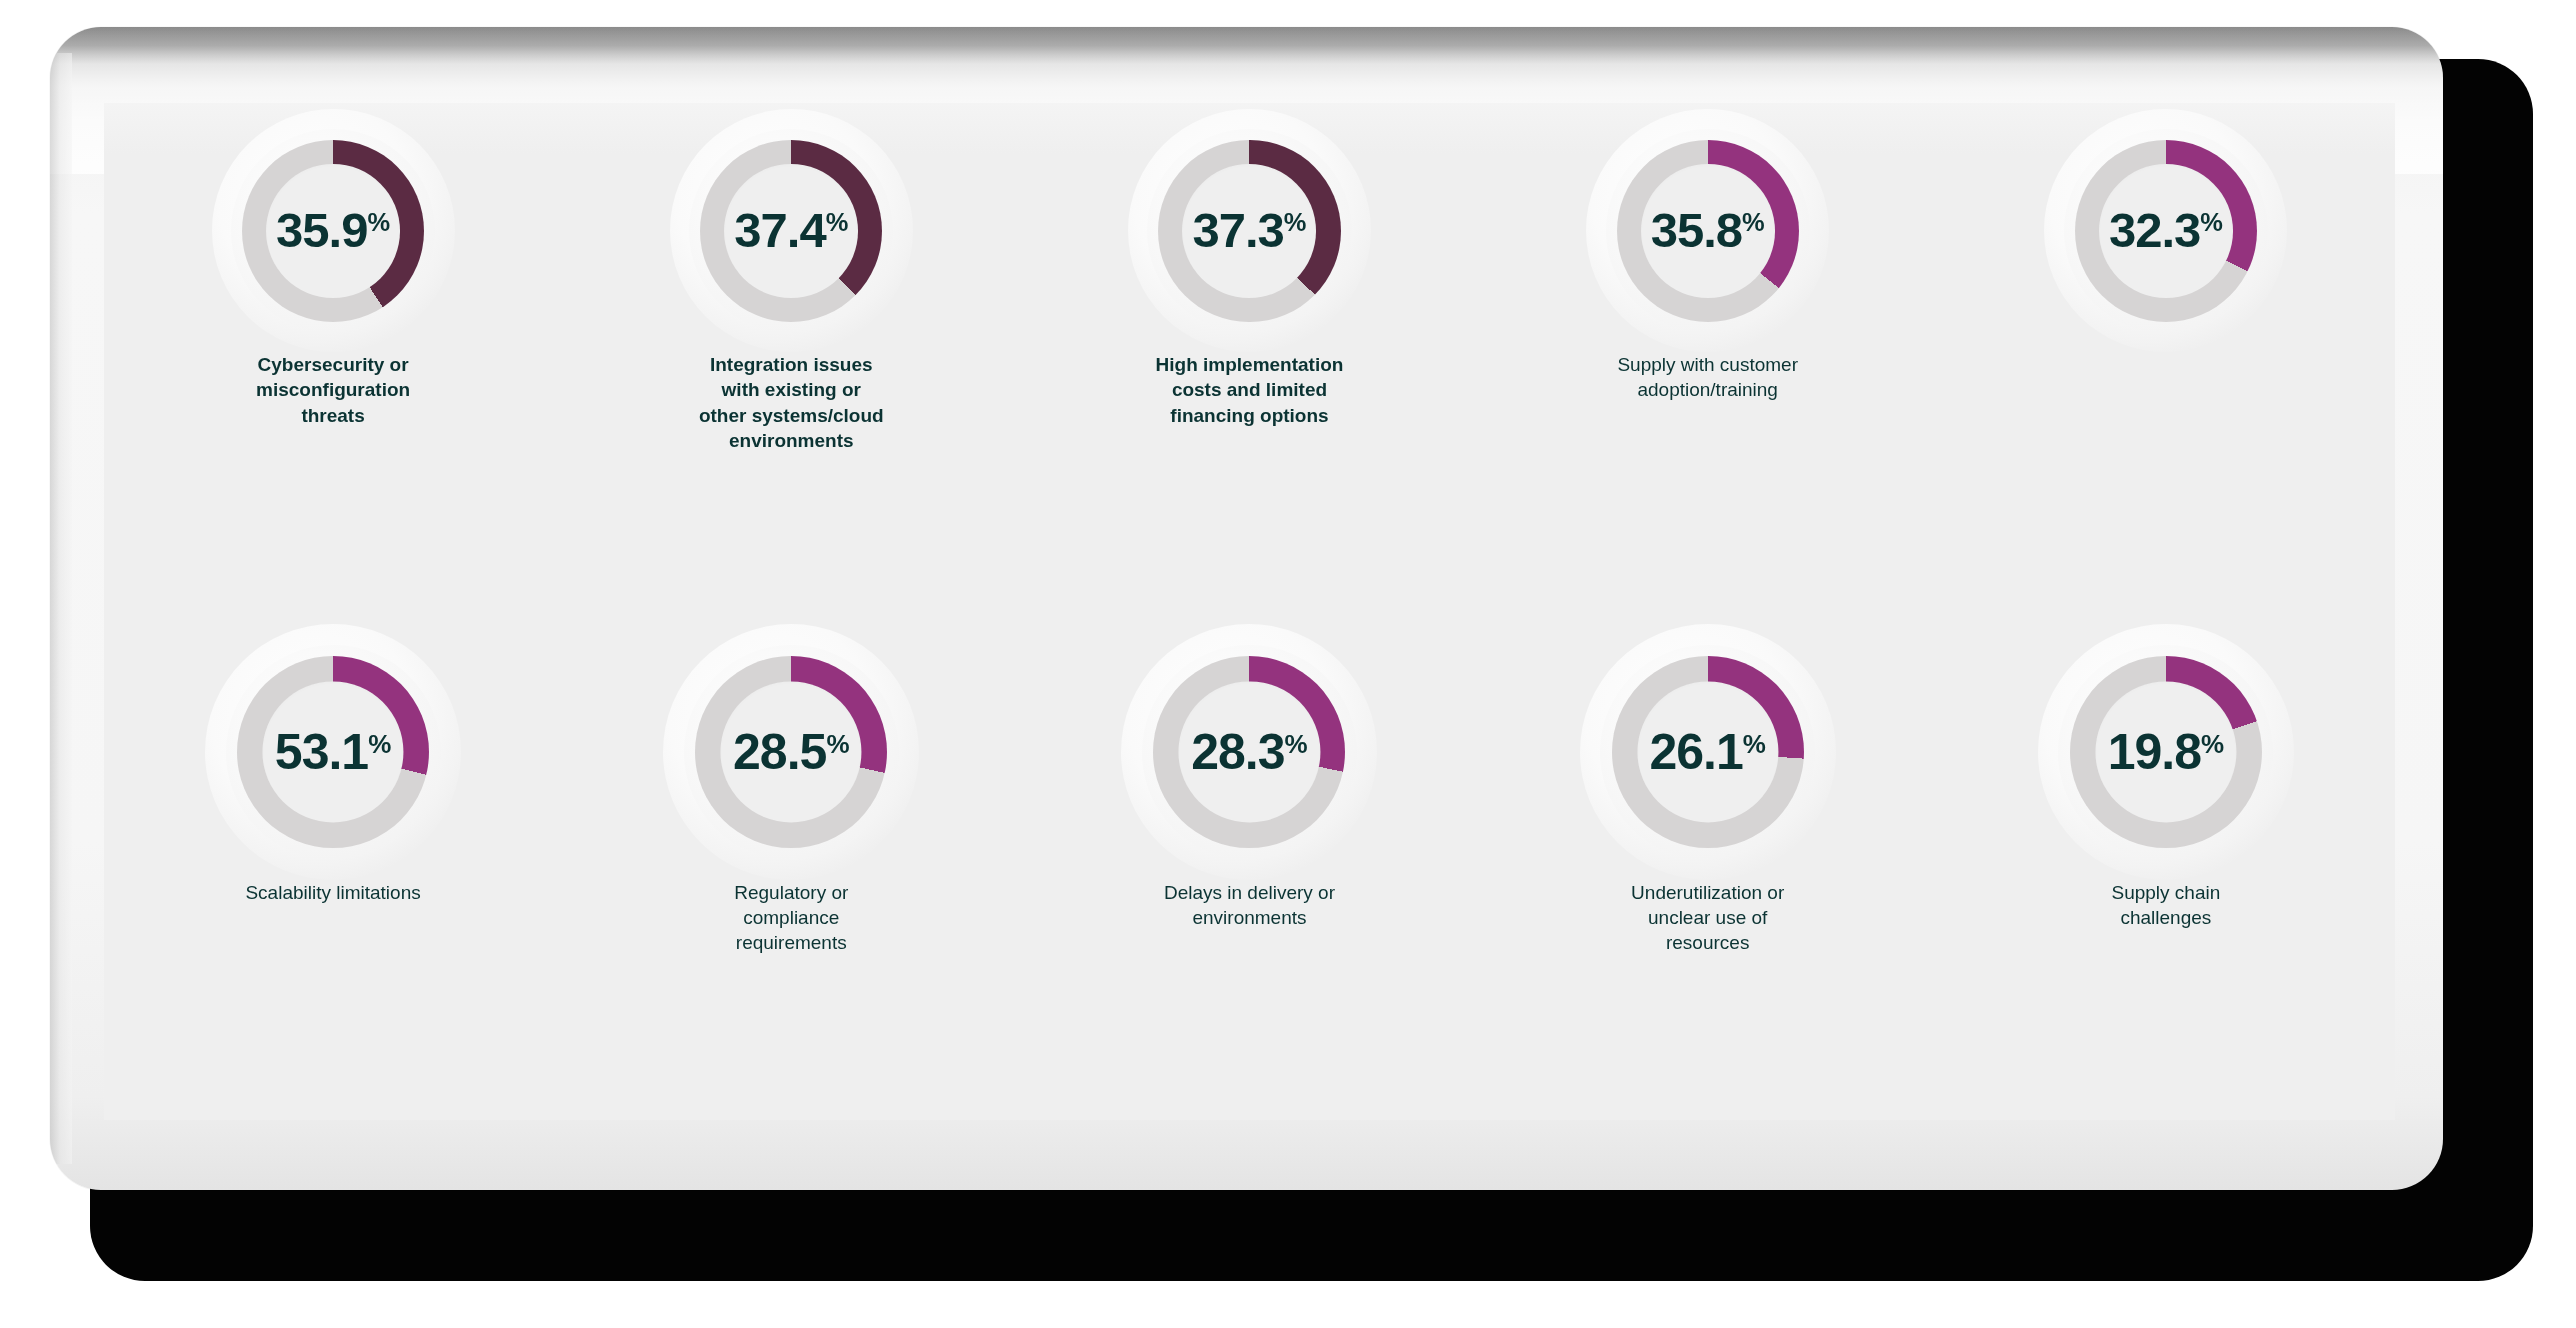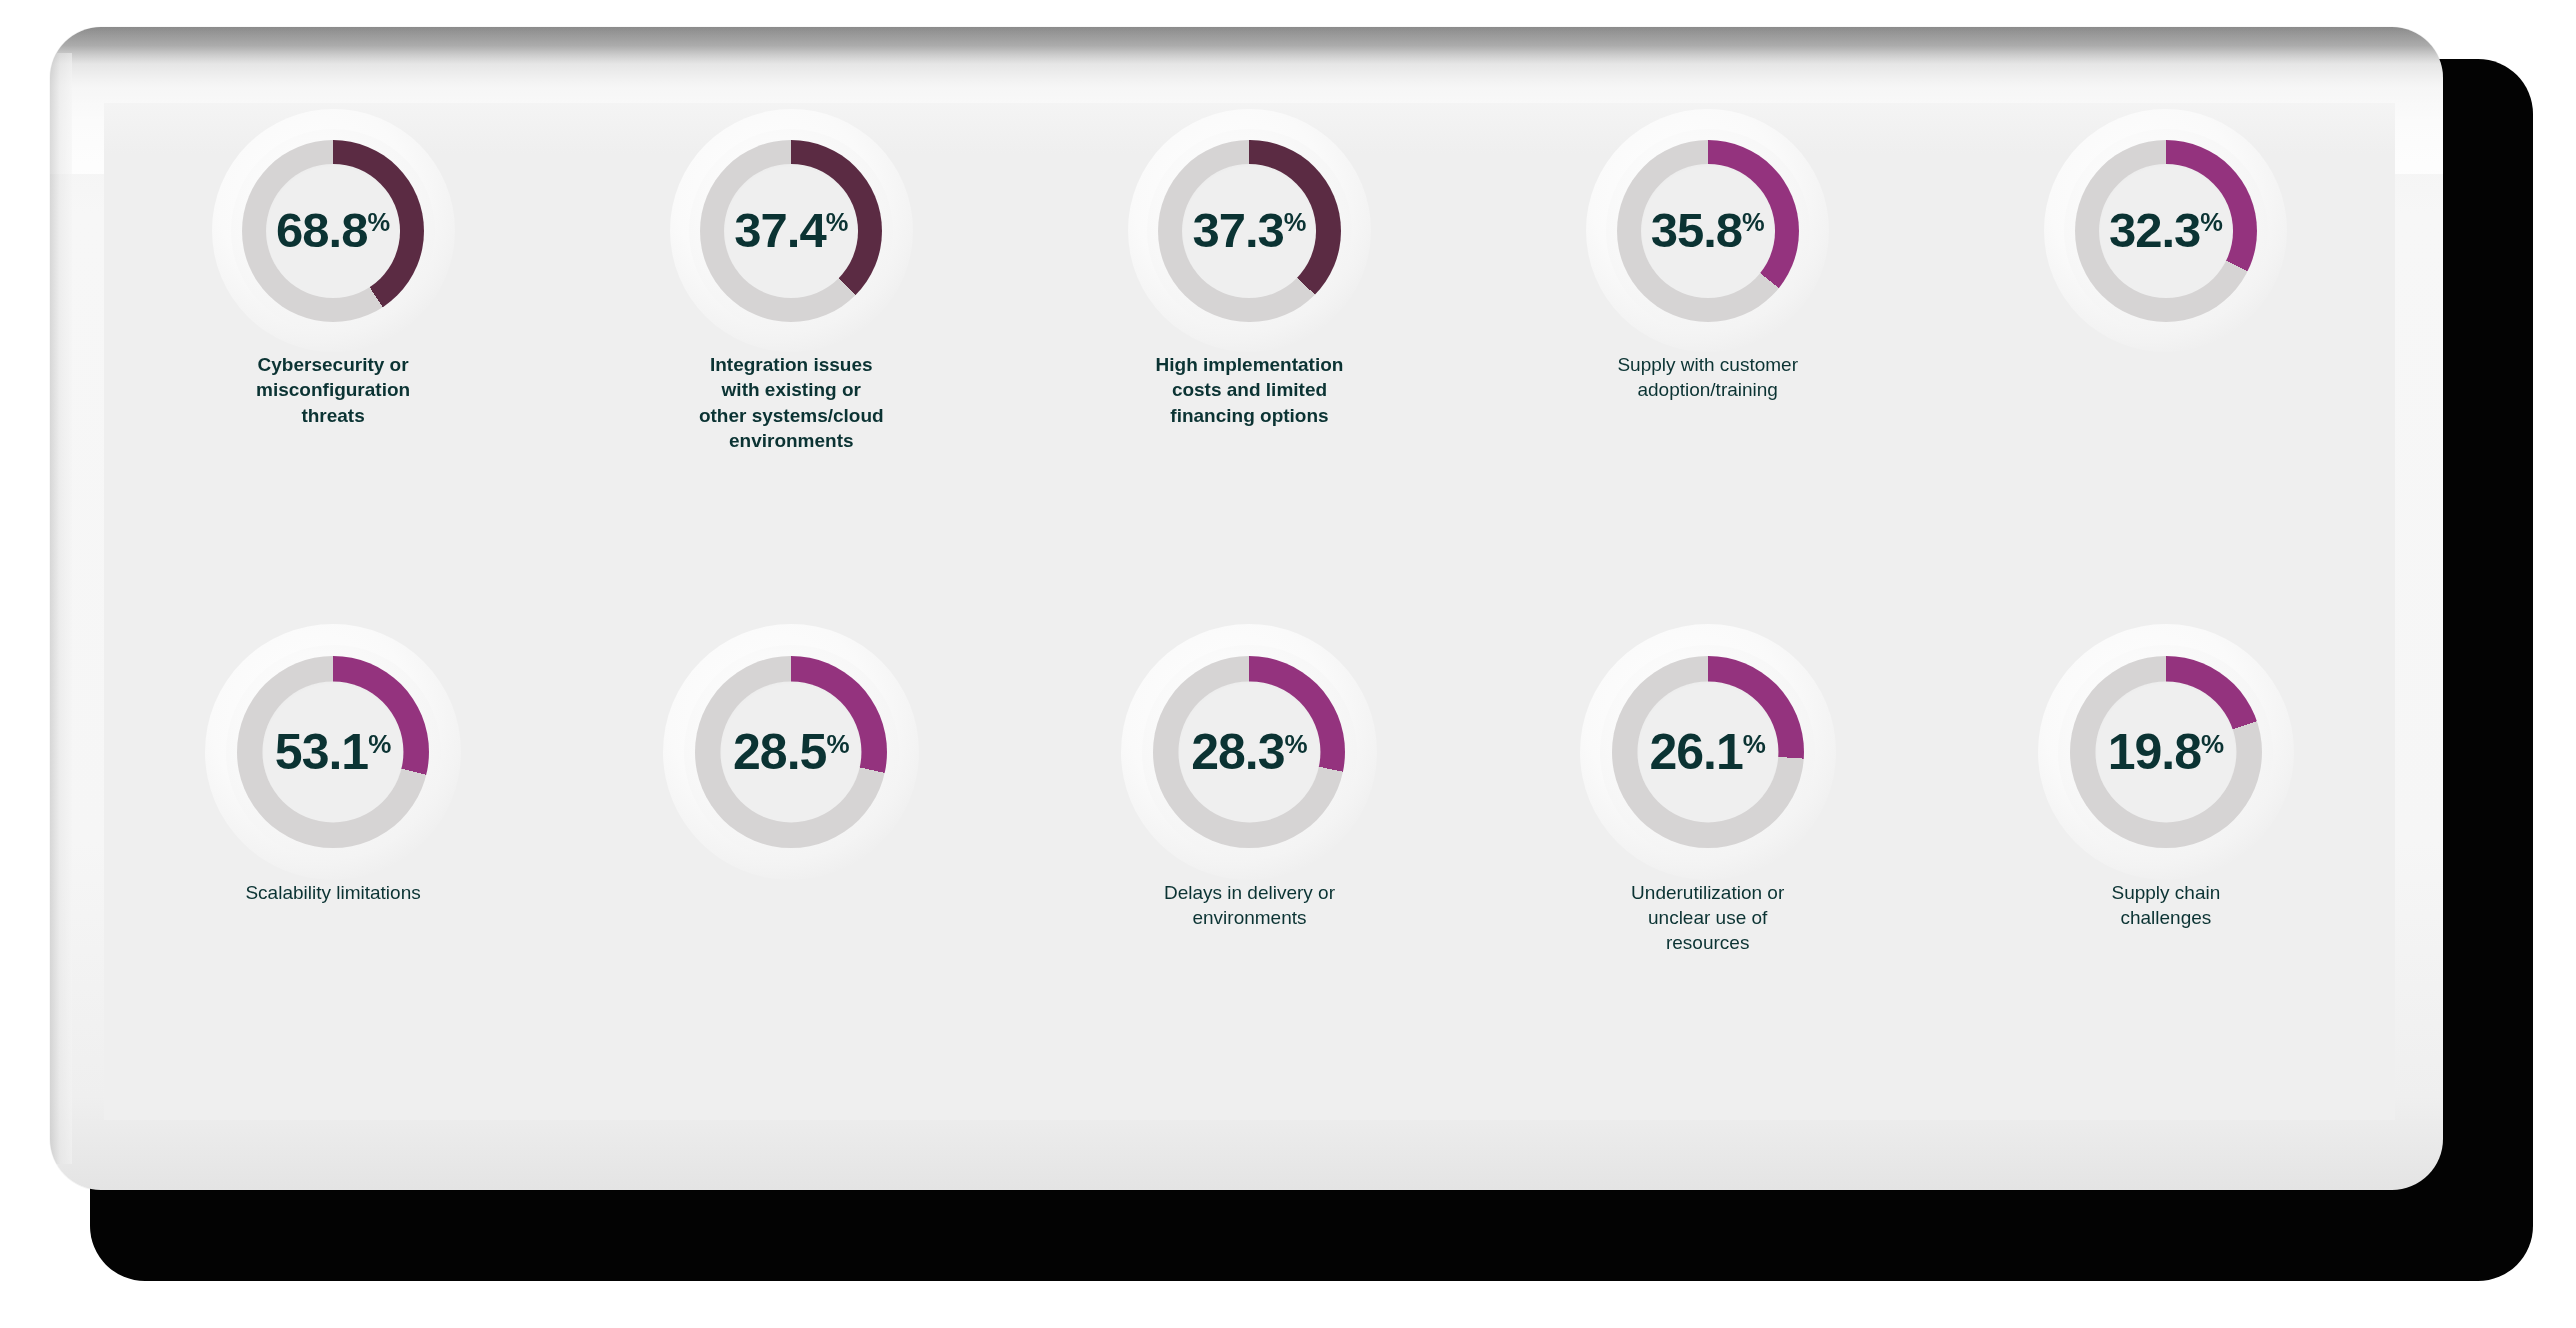--- a/index.html
+++ b/index.html
@@ -149,21 +149,21 @@
   <div id="screen">
     <div id="screen-hilite"></div>
     <div id="grid">
         <div class="cell">
           <div class="donut-wrap">
             <div class="halo-outer"></div>
             <div class="halo-inner"></div>
             <div class="ring" style="background: conic-gradient(rgb(91, 43, 67) 0deg, rgb(91, 43, 67) 146.88deg, rgb(214, 212, 212) 146.88deg, rgb(214, 212, 212) 360deg);">
               <div class="ring-hole"></div>
             </div>
-            <div class="value"><span>68.8</span><span class="pct">%</span></div>
+            <div class="value"><span>35.9</span><span class="pct">%</span></div>
           </div>
           <div class="label bold">Cybersecurity or misconfiguration threats</div>
         </div>
         <div class="cell">
           <div class="donut-wrap">
             <div class="halo-outer"></div>
             <div class="halo-inner"></div>
             <div class="ring" style="background: conic-gradient(rgb(91, 43, 67) 0deg, rgb(91, 43, 67) 134.64deg, rgb(214, 212, 212) 134.64deg, rgb(214, 212, 212) 360deg);">
               <div class="ring-hole"></div>
             </div>
@@ -216,20 +216,21 @@
         </div>
         <div class="cell row2">
           <div class="donut-wrap">
             <div class="halo-outer"></div>
             <div class="halo-inner"></div>
             <div class="ring" style="background: conic-gradient(rgb(148, 51, 126) 0deg, rgb(148, 51, 126) 102.6deg, rgb(214, 212, 212) 102.6deg, rgb(214, 212, 212) 360deg);">
               <div class="ring-hole"></div>
             </div>
             <div class="value"><span>28.5</span><span class="pct">%</span></div>
           </div>
+          <div class="label">Regulatory or compliance requirements</div>
         </div>
         <div class="cell row2">
           <div class="donut-wrap">
             <div class="halo-outer"></div>
             <div class="halo-inner"></div>
             <div class="ring" style="background: conic-gradient(rgb(148, 51, 126) 0deg, rgb(148, 51, 126) 101.88deg, rgb(214, 212, 212) 101.88deg, rgb(214, 212, 212) 360deg);">
               <div class="ring-hole"></div>
             </div>
             <div class="value"><span>28.3</span><span class="pct">%</span></div>
           </div>

